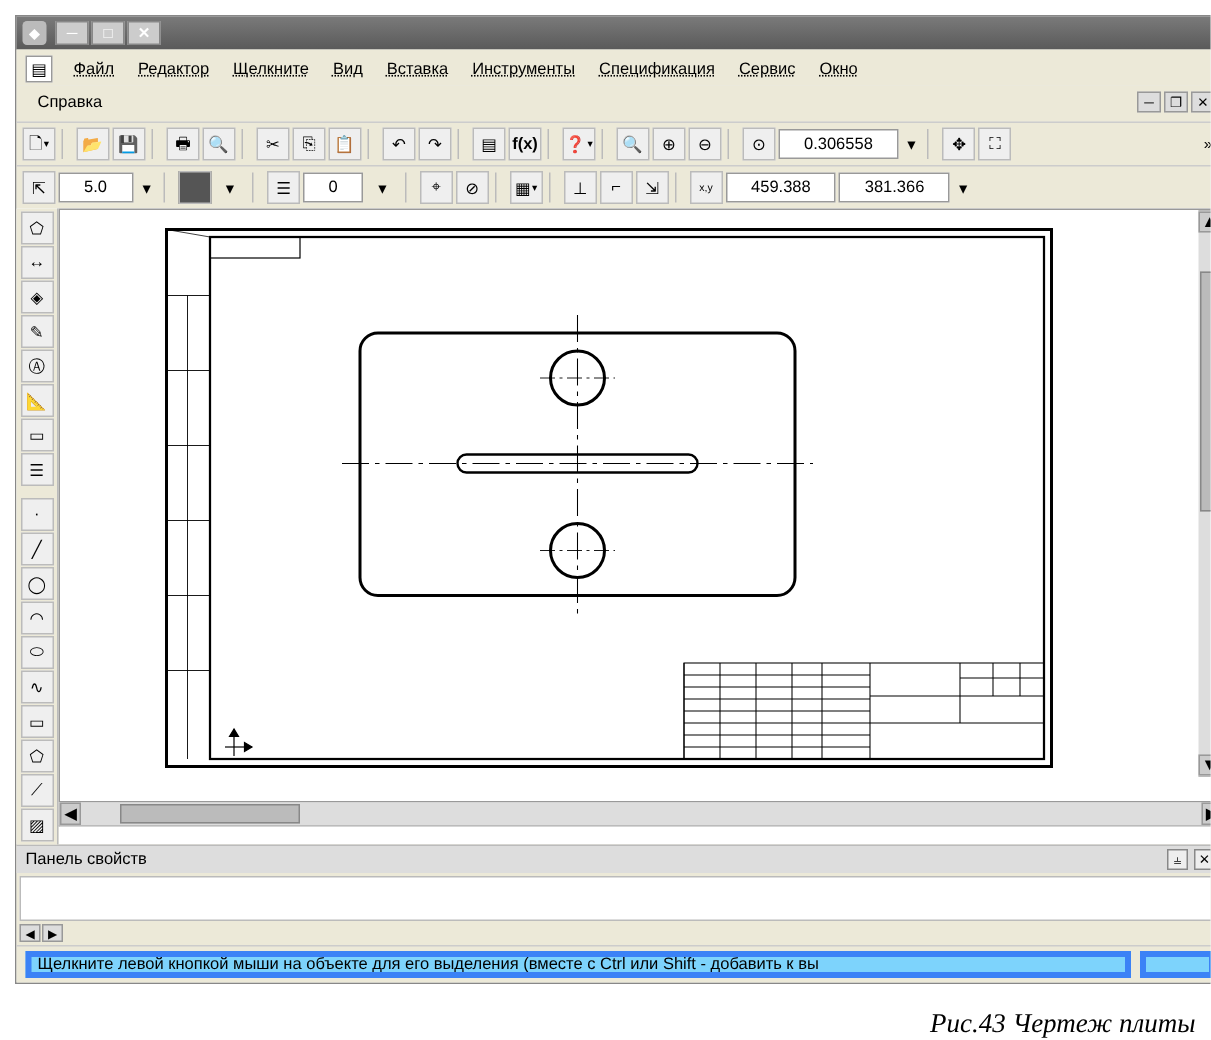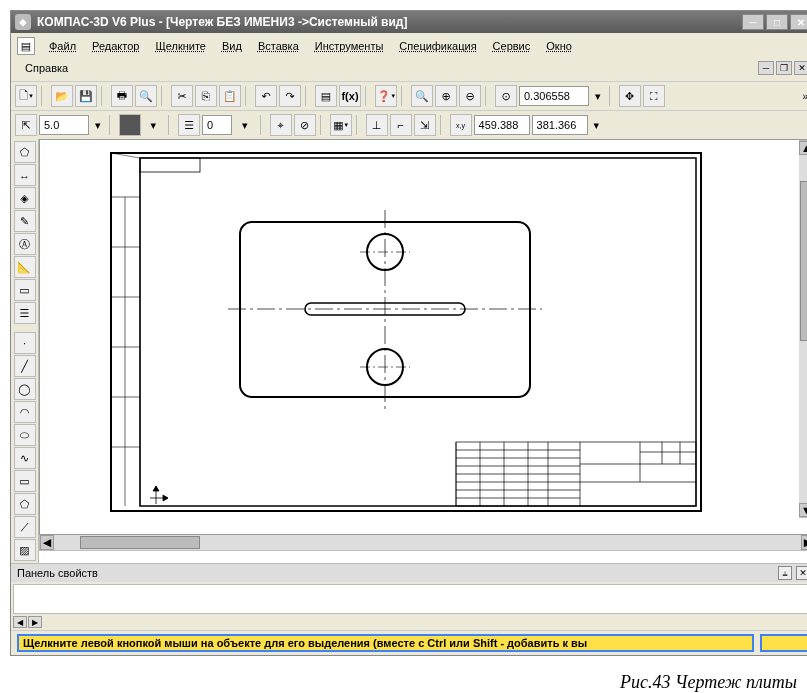--- a/index.html
+++ b/index.html
@@ -13,21 +13,21 @@
 .menubar { background:#ece9d8; padding:4px 6px 2px; display:flex; flex-wrap:wrap; gap:0; }
 .menubar .menu-item { padding:3px 8px; cursor:pointer; text-decoration:underline; text-decoration-style:dotted; }
 .menubar2 { background:#ece9d8; padding:2px 6px 4px; display:flex; justify-content:space-between; align-items:center;}
 .submenu { padding:3px 8px; text-decoration-style:dotted; cursor:pointer;}
 .docbtns { display:flex; gap:2px; }
 .docbtn { width:16px; height:14px; border:1px solid #999; background:#ddd; display:flex; align-items:center; justify-content:center; font-size:9px; cursor:pointer;}
 .toolbar { background:#ece9d8; border-top:1px solid #ccc; display:flex; align-items:center; padding:3px 4px; gap:2px; }
 .tbtn { width:22px; height:22px; border:1px solid #bbb; background:#efefef; display:flex; align-items:center; justify-content:center; cursor:pointer; font-size:11px; }
 .tbtn.dd::after { content:"▾"; font-size:7px; margin-left:1px; }
 .sep { width:6px; height:20px; border-left:1px solid #bbb; margin:0 2px; }
-.tval { border:1px solid #999; background:#fff; height:20px; padding:0 4px; display:flex; align-items:center; min-width:50px; }
+.tval { border:1px solid #999; background:#fff; height:20px; padding:0 16px; display:flex; align-items:center; min-width:50px; }
 .overflow { margin-left:auto; padding:0 4px; font-size:10px;}
 .workzone { display:flex; background:#fff; }
 .sidebar { width:28px; background:#ece9d8; border-right:1px solid #bbb; display:flex; flex-direction:column; align-items:center; padding:2px 0; gap:1px; }
 .sbtn { width:22px; height:22px; border:1px solid #bbb; background:#efefef; display:flex; align-items:center; justify-content:center; cursor:pointer; font-size:11px;}
 .canvas-wrap { flex:1; position:relative; }
 .canvas { height:396px; background:#fff; border:1px solid #999; overflow:hidden; position:relative;}
 .scrollbar-h { height:16px; background:#ddd; border:1px solid #bbb; border-top:none; position:relative;}
 .scrollbar-h .thumb { position:absolute; left:40px; width:120px; top:1px; bottom:1px; background:#bbb; border:1px solid #888;}
 .scrollbar-h .arr { position:absolute; width:14px; top:0; bottom:0; background:#ccc; border:1px solid #999; display:flex; align-items:center; justify-content:center;}
 .scrollbar-v { position:absolute; right:0; top:0; bottom:16px; width:16px; background:#ddd; border:1px solid #bbb; border-left:none;}
@@ -35,33 +35,32 @@
 .scrollbar-v .thumb { position:absolute; top:40px; height:160px; left:1px; right:1px; background:#bbb; border:1px solid #888;}
 .drawing { position:absolute; left:70px; top:12px; width:592px; height:360px; }
 .properties { background:#ece9d8; border-top:1px solid #bbb;}
 .prop-head { display:flex; align-items:center; padding:2px 6px; background:#ddd; font-size:11px;}
 .prop-head .sp { margin-left:auto; display:flex; gap:4px;}
 .prop-head .pbtn { width:14px; height:14px; border:1px solid #888; background:#eee; display:flex; align-items:center; justify-content:center; font-size:9px; cursor:pointer;}
 .prop-body { height:30px; background:#fff; border:1px solid #bbb; margin:2px;}
 .tabsrow { display:flex; align-items:center; padding:0 2px 2px;}
 .tabarr { width:14px; height:12px; border:1px solid #999; background:#ddd; margin-right:1px; display:flex; align-items:center; justify-content:center; font-size:8px;}
 .statusbar { background:#ece9d8; border-top:1px solid #ccc; padding:3px 6px; display:flex; gap:6px;}
-.status-field { border:2px solid #3b82f6; background:#fde047; height:18px; padding:0 4px; display:flex; align-items:center; overflow:hidden; white-space:nowrap;font-weight:bold;}
+.status-field { border:4px solid #3b82f6; background:#7dd3fc; height:18px; padding:0 4px; display:flex; align-items:center; overflow:hidden; white-space:nowrap;}
 .status-field.main { flex:1; }
 .status-field.small { width:50px; }
 .caption { text-align:right; font-style:italic; font-family:"Times New Roman",serif; font-size:18px; margin-top:16px;}
 </style>
 </head>
 <body>
 
 <div class="app">
 
   <div class="titlebar">
     <div class="logo">◆</div>
-    <div class="title">КОМПАС-3D V6 Plus - [Чертеж БЕЗ ИМЕНИ3 -&gt;Системный вид]</div>
     <div class="winbtns">
       <div class="winbtn">─</div>
       <div class="winbtn">□</div>
       <div class="winbtn">✕</div>
     </div>
   </div>
 
   <div class="menubar">
     <span style="width:18px;height:18px;border:1px solid #999;background:#fff;display:inline-flex;align-items:center;justify-content:center;margin-right:6px;">▤</span>
     <span class="menu-item">Файл</span>

